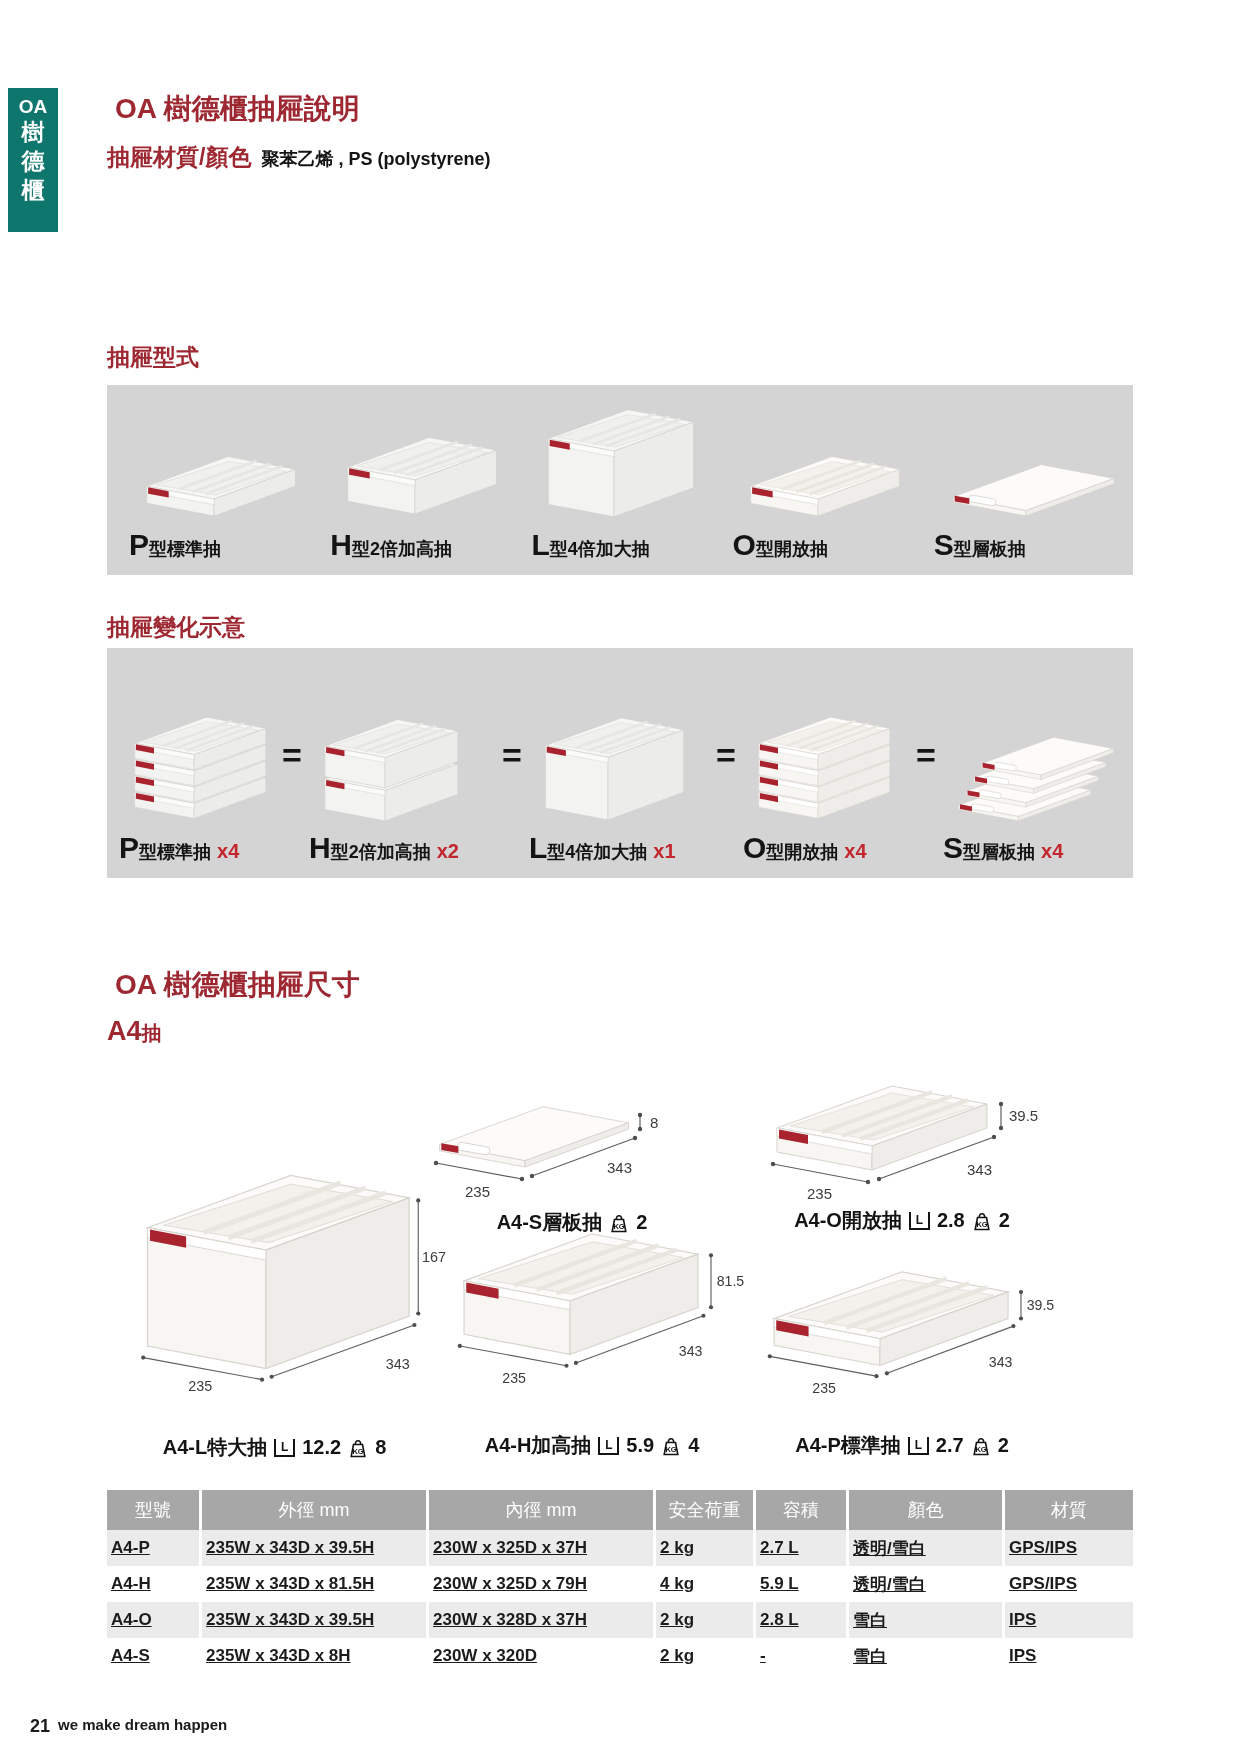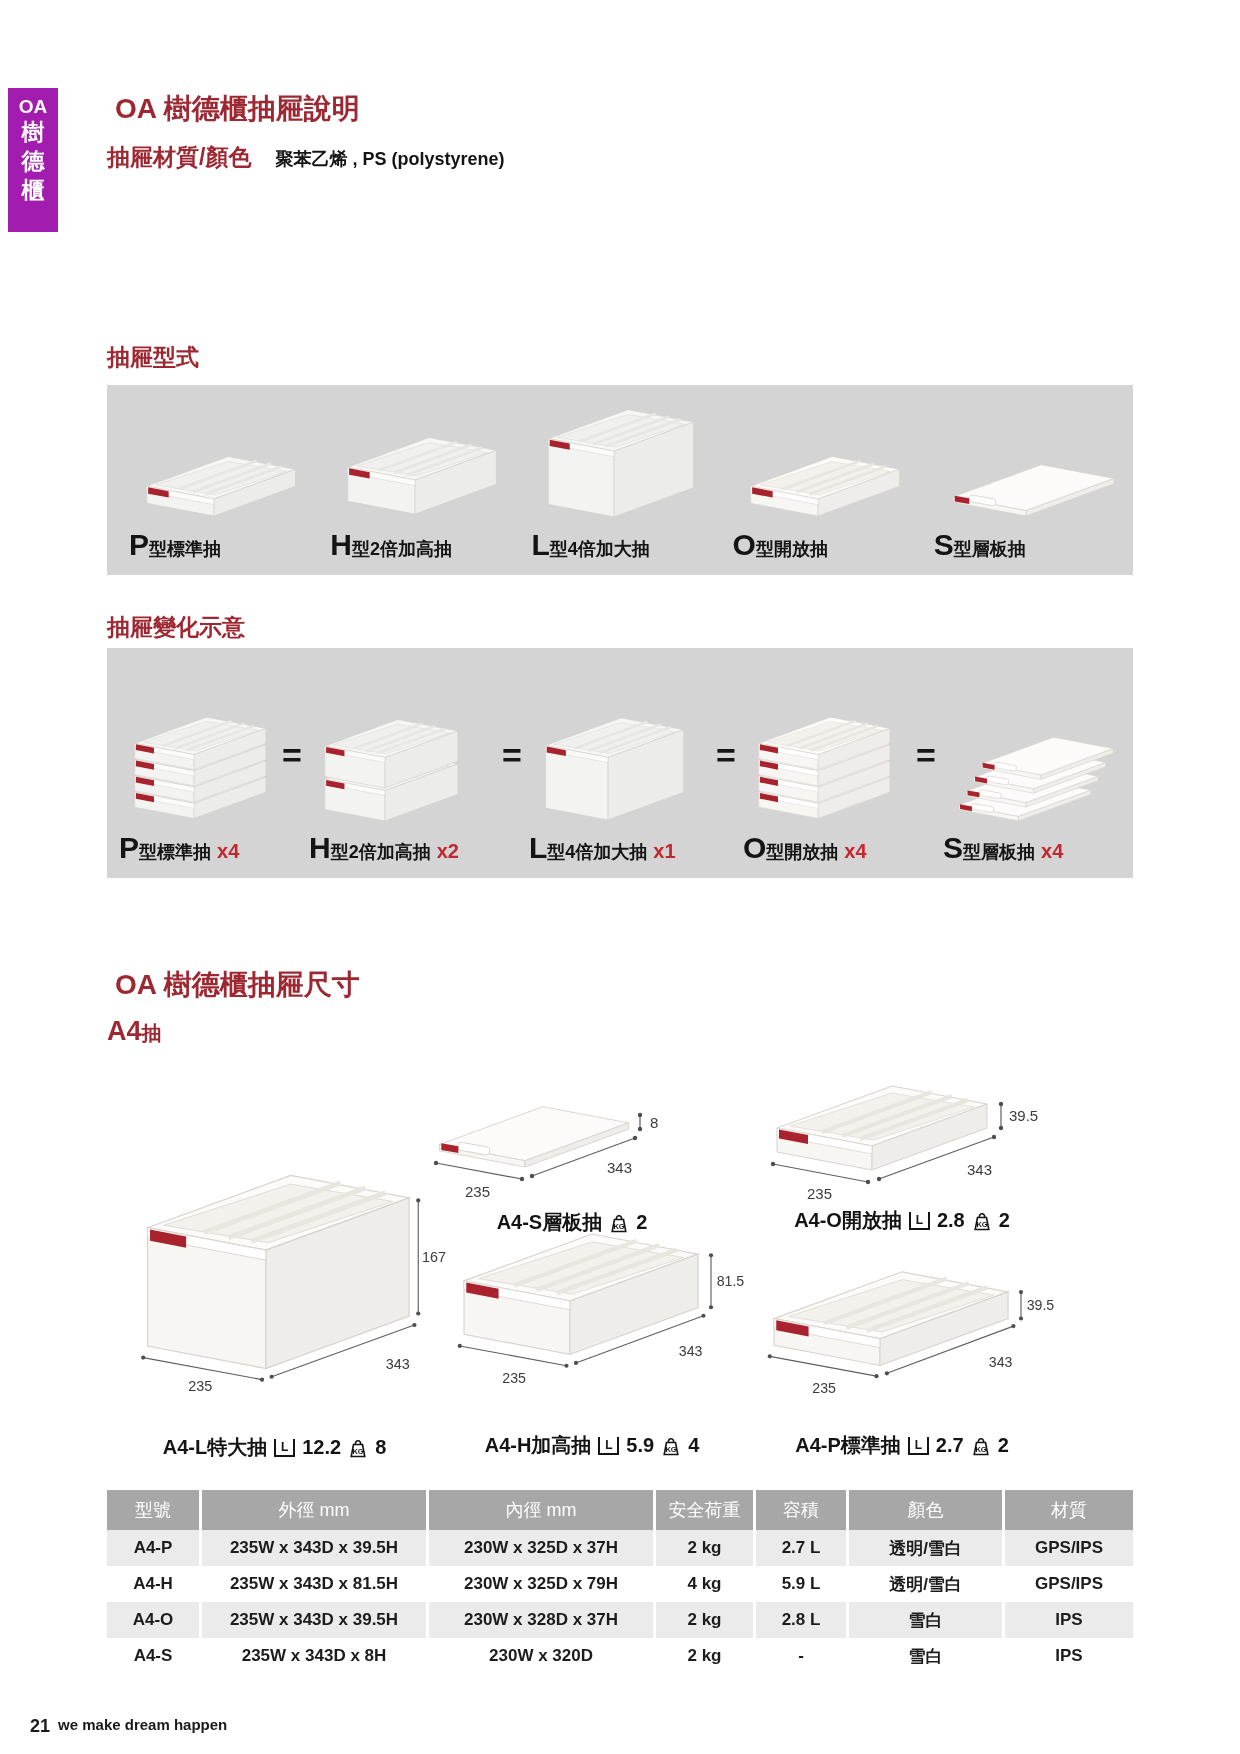--- a/index.html
+++ b/index.html
@@ -1,29 +1,29 @@
 <!DOCTYPE html>
 <html><head>
 <meta charset="utf-8">
 <style>
   html,body { margin:0; padding:0; background:#fff; font-family:"Liberation Sans",sans-serif; }
   .page { position:relative; width:1240px; height:1754px; background:#fff; overflow:hidden; }
 
   
   .side-tab { position:absolute; left:8px; top:88px; width:50px; height:144px;
-    background:#a21caf; color:#fff; display:flex; flex-direction:column; align-items:center;
+    background:#0f766e; color:#fff; display:flex; flex-direction:column; align-items:center;
     padding-top:8px; box-sizing:border-box; }
   .side-tab .en { font-size:19px; font-weight:700; }
   .side-tab .zh { font-size:23px; font-weight:700; line-height:29px; }
 
   .content { position:absolute; left:107px; top:0; width:1026px; height:1754px; }
 
   .h1 { position:absolute; left:0; margin:8px; font-size:28px; font-weight:700; color:#9E2832; white-space:nowrap; }
   .h2 { position:absolute; left:0; margin:0; font-size:23px; font-weight:700; color:#9E2832; white-space:nowrap; }
-  .h2 .note { font-size:18px; font-weight:700; color:#141414; margin-left:24px; }
+  .h2 .note { font-size:18px; font-weight:700; color:#141414; margin-left:10px; }
 
   .band { position:absolute; left:0; width:1026px; background:#D4D4D4; box-sizing:border-box; }
 
   
   #band-materials { top:178px; height:145px; display:flex; align-items:center; }
   .mat-item { flex:1; display:flex; align-items:center; gap:20px; padding-left:32px; box-sizing:border-box; }
   .mat-caption { font-size:20px; color:#141414; line-height:28px; }
   .mat-caption b { font-weight:700; }
 
   
@@ -62,21 +62,21 @@
   .icon-kg { display:inline-block; }
 
   
   .dim-line { stroke:#5f5f5f; stroke-width:1.2; }
   .dim-dot { fill:#4e4e4e; }
   .dim-txt { font-size:15px; fill:#3c3c3c; font-weight:400; }
 
   
   #spec-table { position:absolute; top:1490px; left:0; width:1026px; border-collapse:separate; border-spacing:0; table-layout:fixed; }
   #spec-table th { background:#A7A7A7; color:#fff; font-size:18px; font-weight:500; height:40px; }
-  #spec-table td { font-size:17px; font-weight:700; color:#1c1c1c; height:36px; text-align:center; }
+  #spec-table td { font-size:17px; font-weight:700; color:#1c1c1c; height:36px; text-align:left;text-decoration:underline; }
   #spec-table th, #spec-table td { border-right:3px solid #fff; padding:0 4px; overflow:hidden; white-space:nowrap; }
   #spec-table th:last-child, #spec-table td:last-child { border-right:none; }
   #spec-table tbody tr:nth-child(odd) td { background:#EBEBEB; }
   #spec-table tbody tr:nth-child(even) td { background:#fff; }
 
   .footer { position:absolute; left:30px; top:1716px; display:flex; align-items:flex-start; gap:8px; color:#1a1a1a; }
   .footer .num { font-size:18px; font-weight:700; }
   .footer .tag { font-size:15px; font-weight:600; }
 
   

